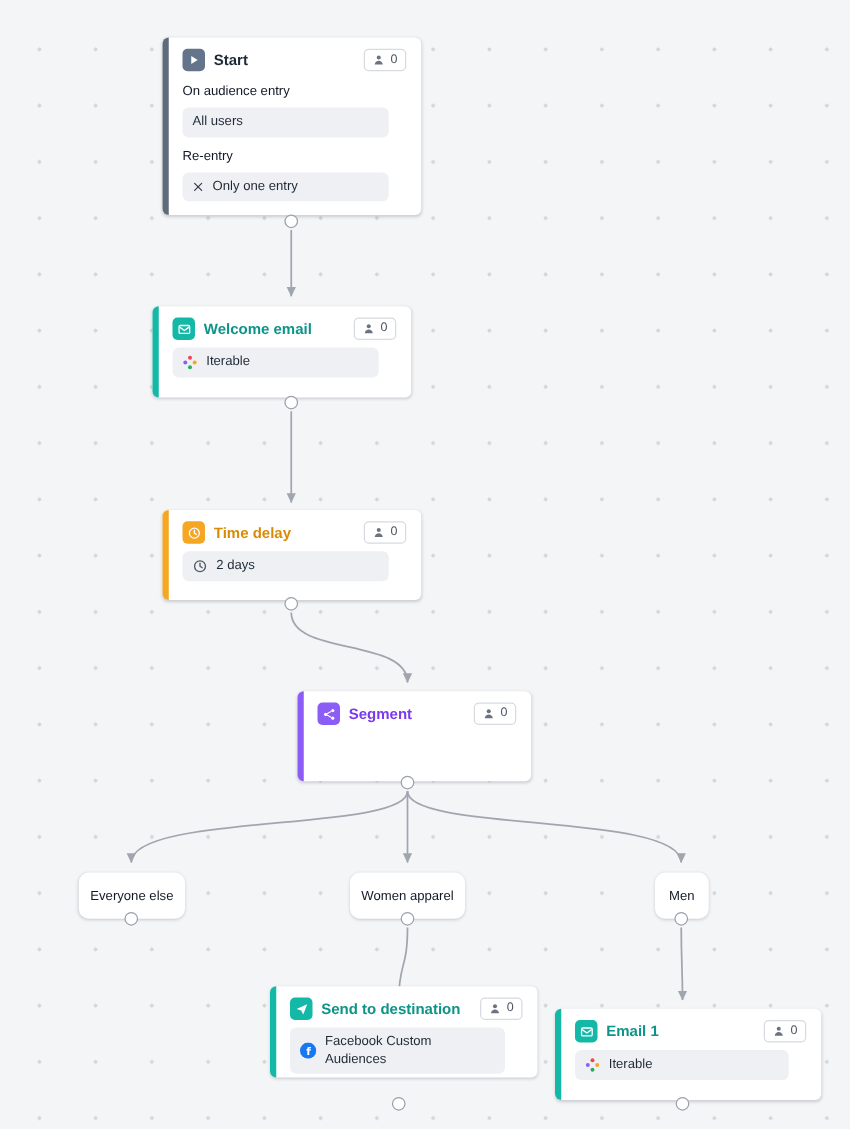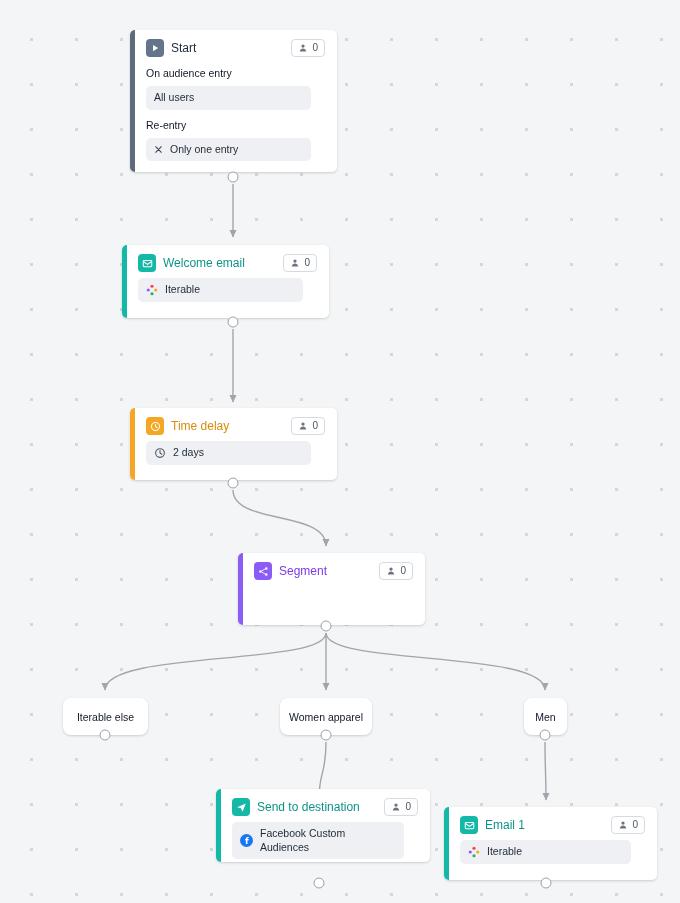--- a/index.html
+++ b/index.html
@@ -12,21 +12,21 @@
   }
   svg.connectors{position:absolute;left:0;top:0;z-index:1;pointer-events:none;}
   .node{
     position:absolute;background:#fff;border-radius:5px;z-index:2;
     box-shadow:0 1px 3px rgba(16,24,40,.12),0 1px 2px rgba(16,24,40,.06);
     box-sizing:border-box;
   }
   .accent{position:absolute;left:0;top:0;bottom:0;width:5px;border-radius:5px 0 0 5px;}
   .node-header{display:flex;align-items:center;gap:7px;padding:9px 12px 6px 16px;}
   .node-icon{width:18px;height:18px;border-radius:4px;display:flex;align-items:center;justify-content:center;flex:none;}
-  .node-title{font-size:12px;font-weight:normal;flex:1;color:#1f2937;white-space:nowrap;overflow:hidden;}
+  .node-title{font-size:12px;font-weight:bold;flex:1;color:#1f2937;white-space:nowrap;overflow:hidden;}
   .t-teal{color:#0d9488;}
   .t-orange{color:#d98b06;}
   .t-purple{color:#7c3aed;}
   .badge{display:flex;align-items:center;gap:4px;border:1px solid #d7dadf;border-radius:4px;
     padding:2px 6px;font-size:10px;color:#4b5563;background:#fff;flex:none;line-height:1.2;}
   .b-ic{display:flex;align-items:center;}
   .node-body{padding:0 26px 11px 16px;}
   .field-label{font-size:10.5px;color:#111827;margin:4px 0 7px;}
   .pill{background:#eef0f3;border-radius:5px;padding:5px 8px;font-size:10.5px;color:#1f2937;
     display:flex;align-items:center;gap:7px;line-height:1.3;}
@@ -192,21 +192,21 @@
               <path d="M2.8 13.6c.6-3 2.7-4.7 5.2-4.7s4.6 1.7 5.2 4.7z" fill="#6b7280"></path>
             </svg>
         </span>
         <span>0</span>
       </span>
     </div>
   </div>
   <div class="port" style="left:326px;top:626px"></div>
 
   <div class="branch-label" style="left:63px;top:698px;width:85px">
-    <span>Iterable else</span>
+    <span>Everyone else</span>
   </div>
   <div class="port" style="left:105px;top:735px"></div>
 
   <div class="branch-label" style="left:280px;top:698px;width:92px">
     <span>Women apparel</span>
   </div>
   <div class="port" style="left:326px;top:735px"></div>
 
   <div class="branch-label" style="left:524px;top:698px;width:43px">
     <span>Men</span>

